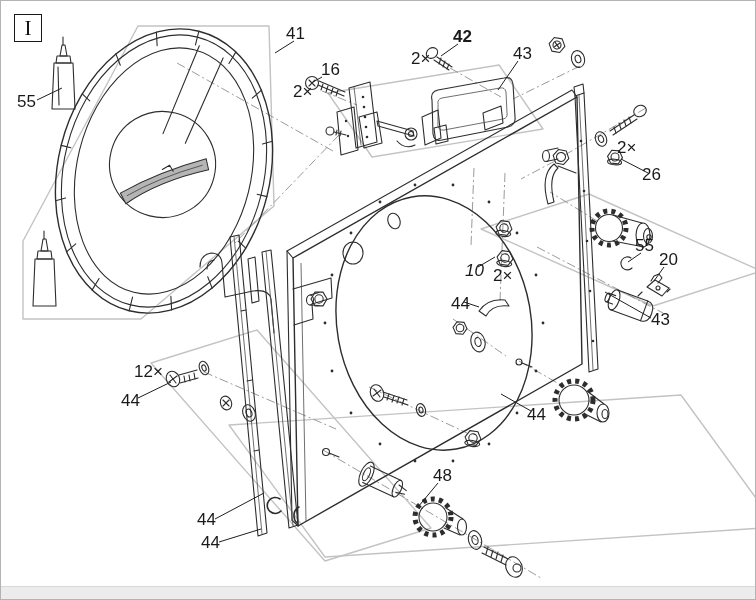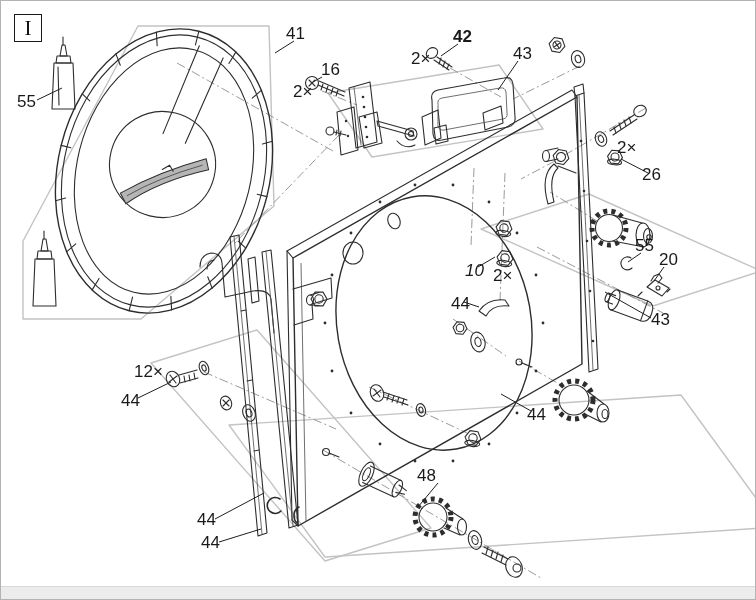--- a/index.html
+++ b/index.html
@@ -430,21 +430,21 @@
       <span class="callout" style="left: 512px; top: 44px;">43</span>
       <span class="callout" style="left: 616px; top: 138px;">2×</span>
       <span class="callout" style="left: 641px; top: 165px;">26</span>
       <span class="callout" style="left: 634px; top: 236px;">55</span>
       <span class="callout" style="left: 658px; top: 250px;">20</span>
       <span class="callout" style="left: 650px; top: 310px;">43</span>
       <span class="callout" style="left: 464px; top: 261px; font-style: italic;">10</span>
       <span class="callout" style="left: 492px; top: 266px;">2×</span>
       <span class="callout" style="left: 450px; top: 294px;">44</span>
       <span class="callout" style="left: 526px; top: 405px;">44</span>
-      <span class="callout" style="left: 416px; top: 466px; text-align: right;">48</span>
+      <span class="callout" style="left: 432px; top: 466px; text-align: right;">48</span>
       <span class="callout" style="left: 133px; top: 362px;">12×</span>
       <span class="callout" style="left: 120px; top: 391px;">44</span>
       <span class="callout" style="left: 196px; top: 510px;">44</span>
       <span class="callout" style="left: 200px; top: 533px;">44</span>
     </div>
 
 <div id="bottom-band"></div>
 
 </div>
 

